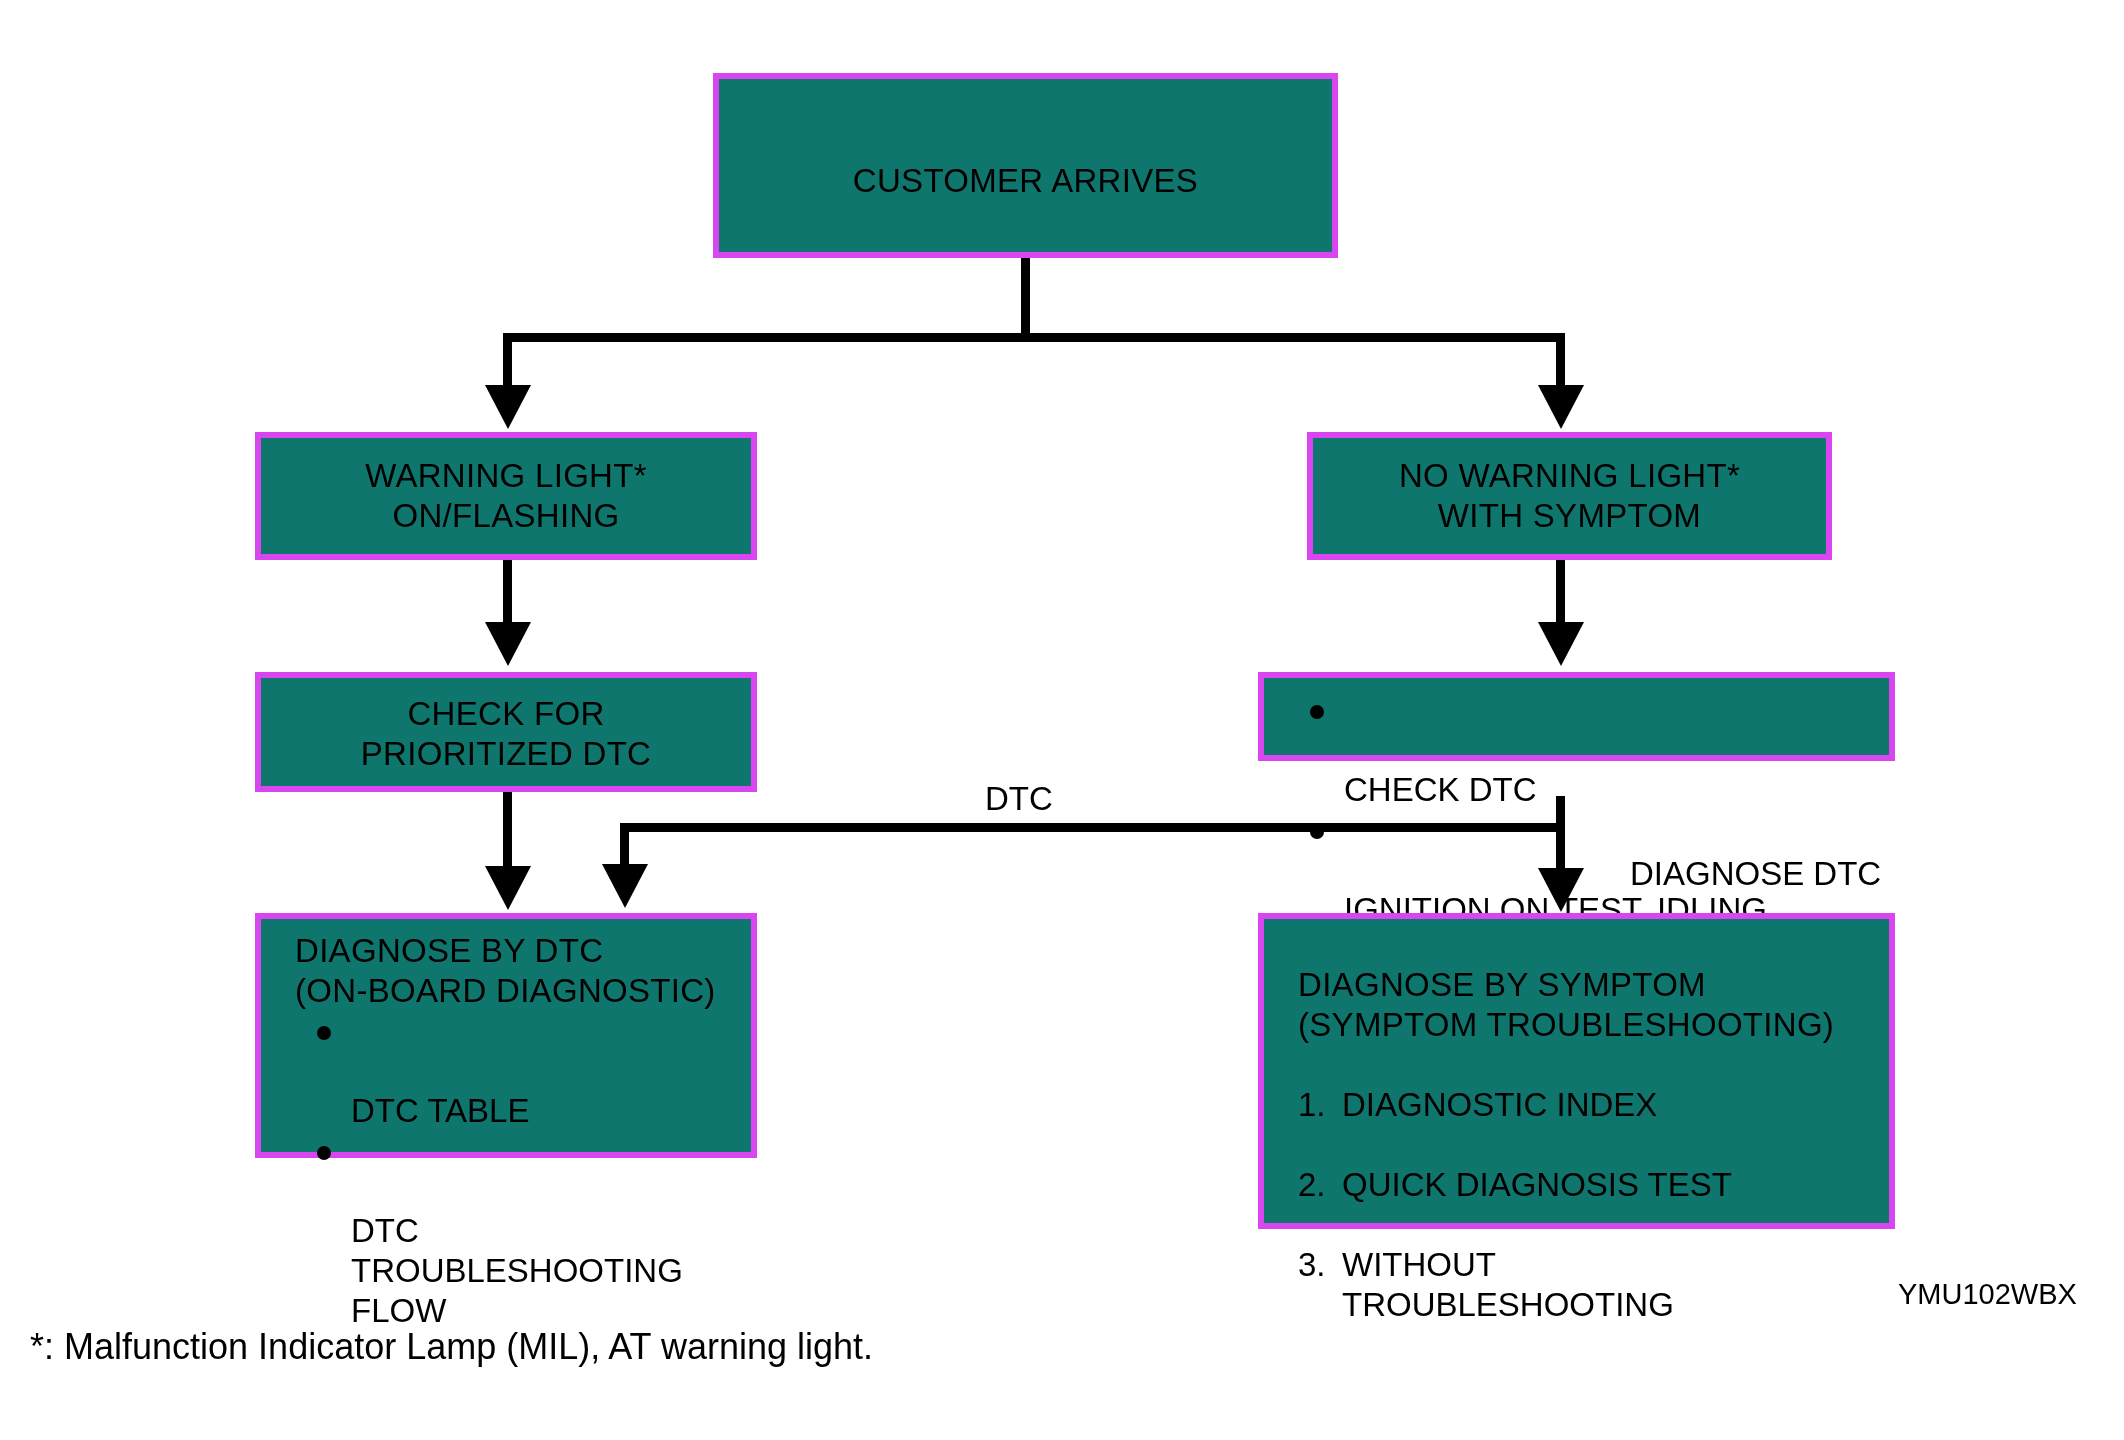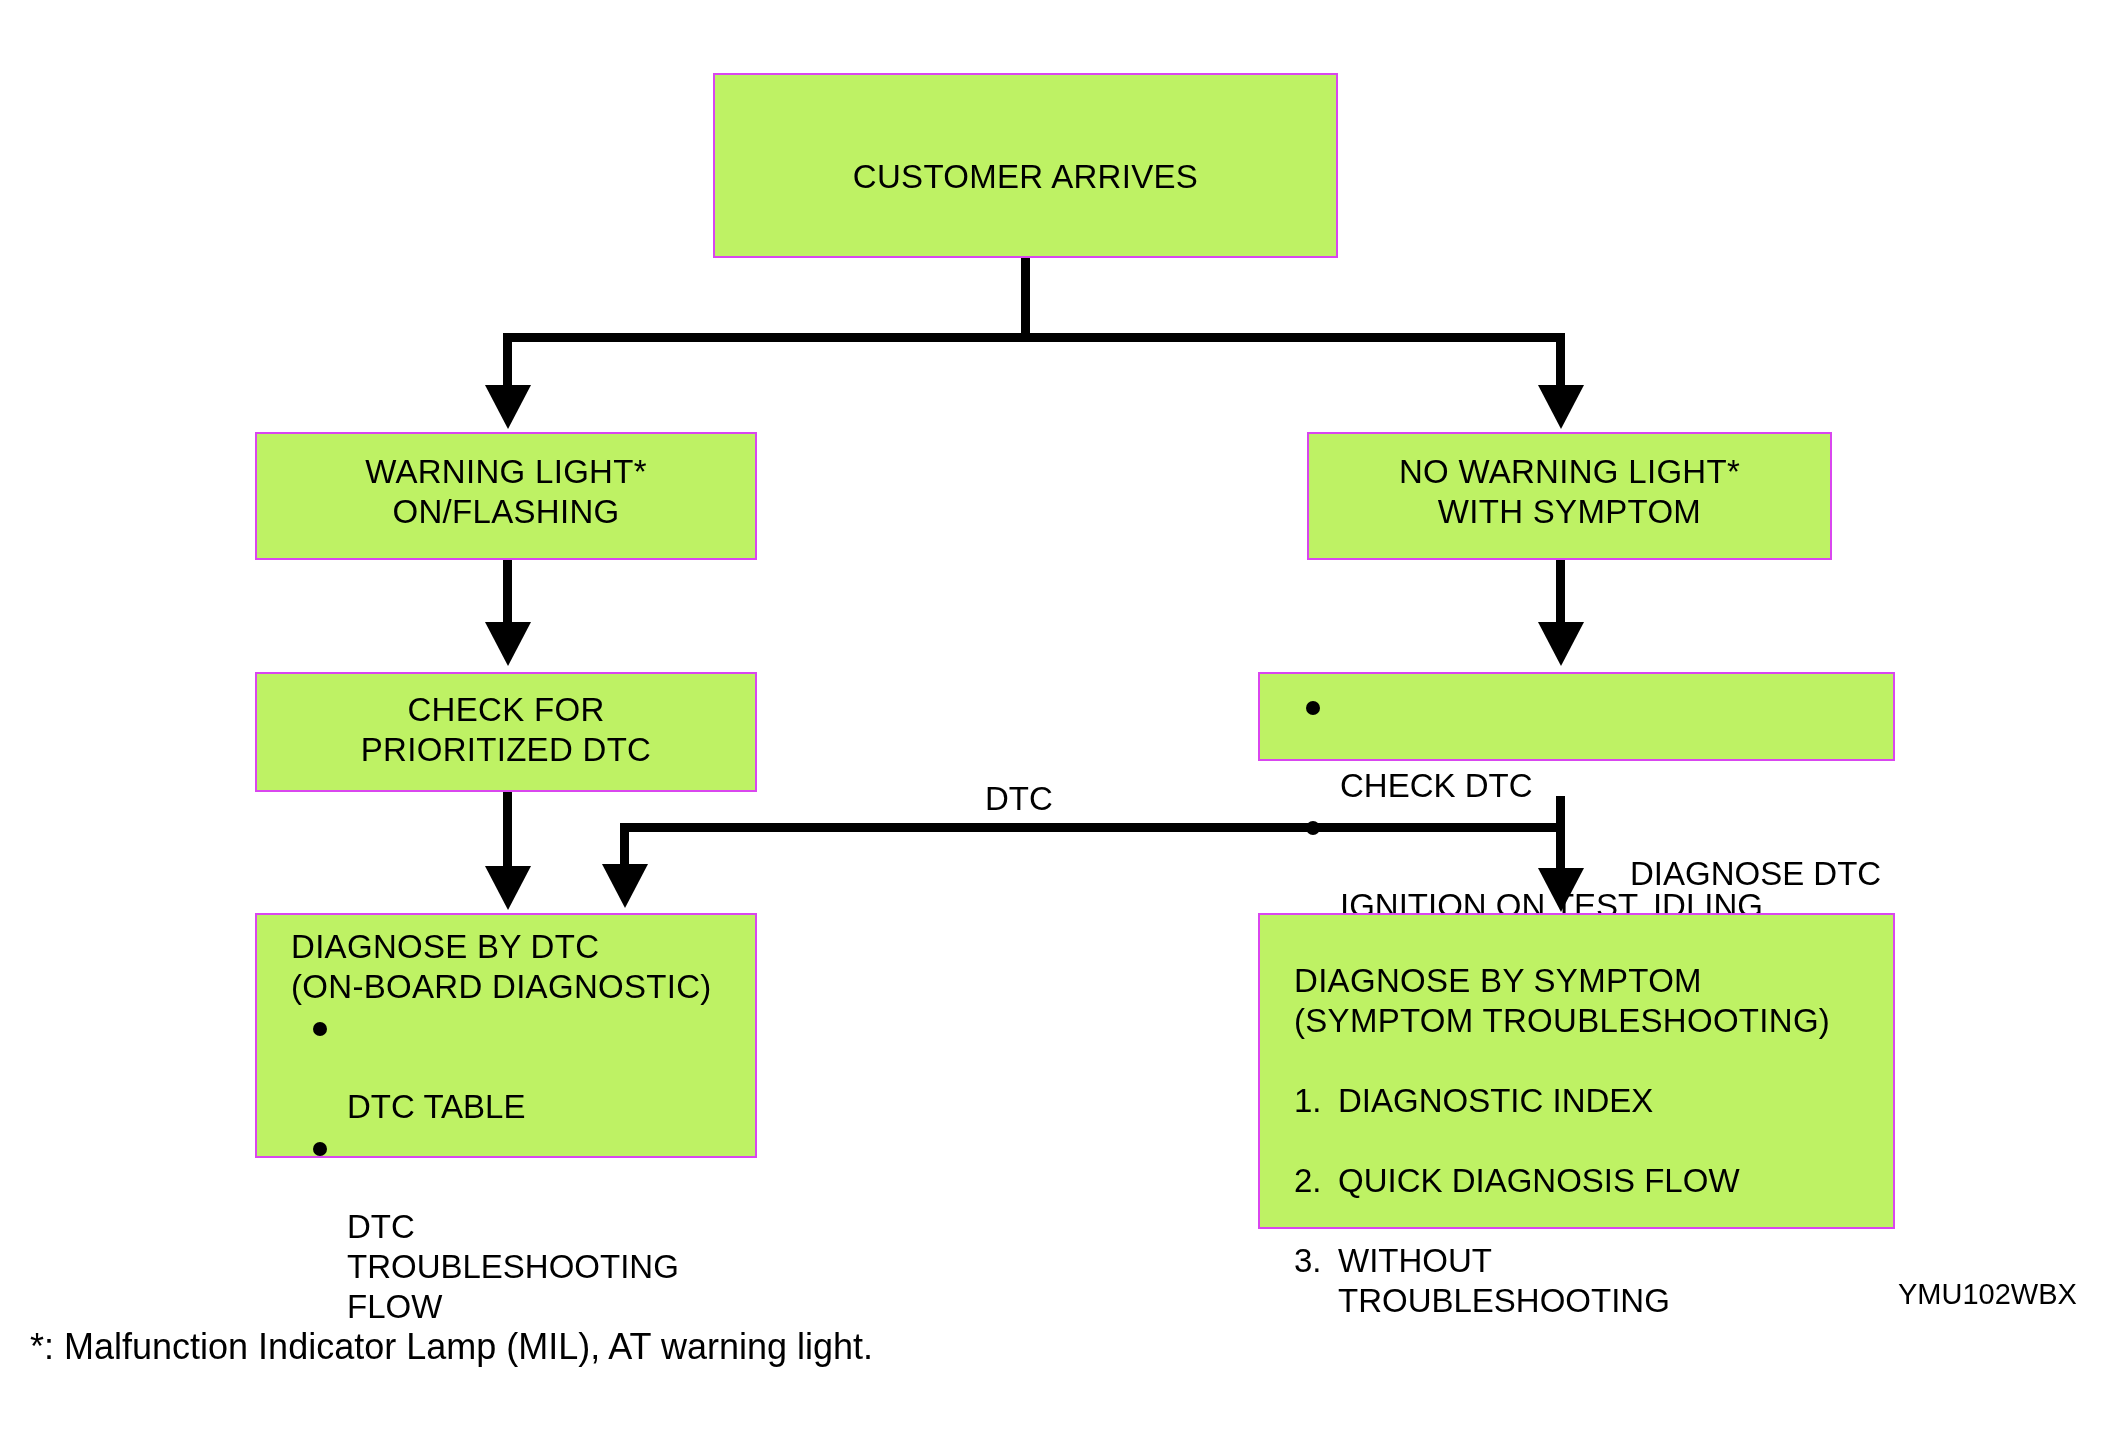--- a/index.html
+++ b/index.html
@@ -13,22 +13,22 @@
     height: 1440px;
     background: #ffffff;
     font-family: "Liberation Sans", sans-serif;
     color: #000000;
     overflow: hidden;
   }
   
   .node {
     position: absolute;
     box-sizing: border-box;
-    border: 2px solid #d946ef;
-    background: #bef264;
+    border: 6px solid #d946ef;
+    background: #0f766e;
   }
   .node .txt {
     position: absolute;
     left: 0; right: 0;
     font-size: 33px;
     line-height: 40px;
     letter-spacing: 0.3px;
     white-space: pre-line;
   }
   .center .txt { text-align: center; }
@@ -196,21 +196,21 @@
   </div>
 
   <div class="node left" style="left:1258px; top:913px; width:637px; height:316px;">
     <div class="txt" style="top:46px; padding-left:34px; padding-right:14px;">DIAGNOSE BY SYMPTOM
 (SYMPTOM TROUBLESHOOTING)</div>
     <div class="list" style="top:126px; padding-left:34px; padding-right:14px;">
       <span class="li num">
         <span class="numlbl">1.</span><span class="numtxt">DIAGNOSTIC INDEX</span>
       </span>
       <span class="li num">
-        <span class="numlbl">2.</span><span class="numtxt">QUICK DIAGNOSIS FLOW</span>
+        <span class="numlbl">2.</span><span class="numtxt">QUICK DIAGNOSIS TEST</span>
       </span>
       <span class="li num">
         <span class="numlbl">3.</span><span class="numtxt">WITHOUT
 TROUBLESHOOTING</span>
       </span>
     </div>
   </div>
 
   <div class="code" style="left:1898px; top:1277px;">YMU102WBX</div>
 

